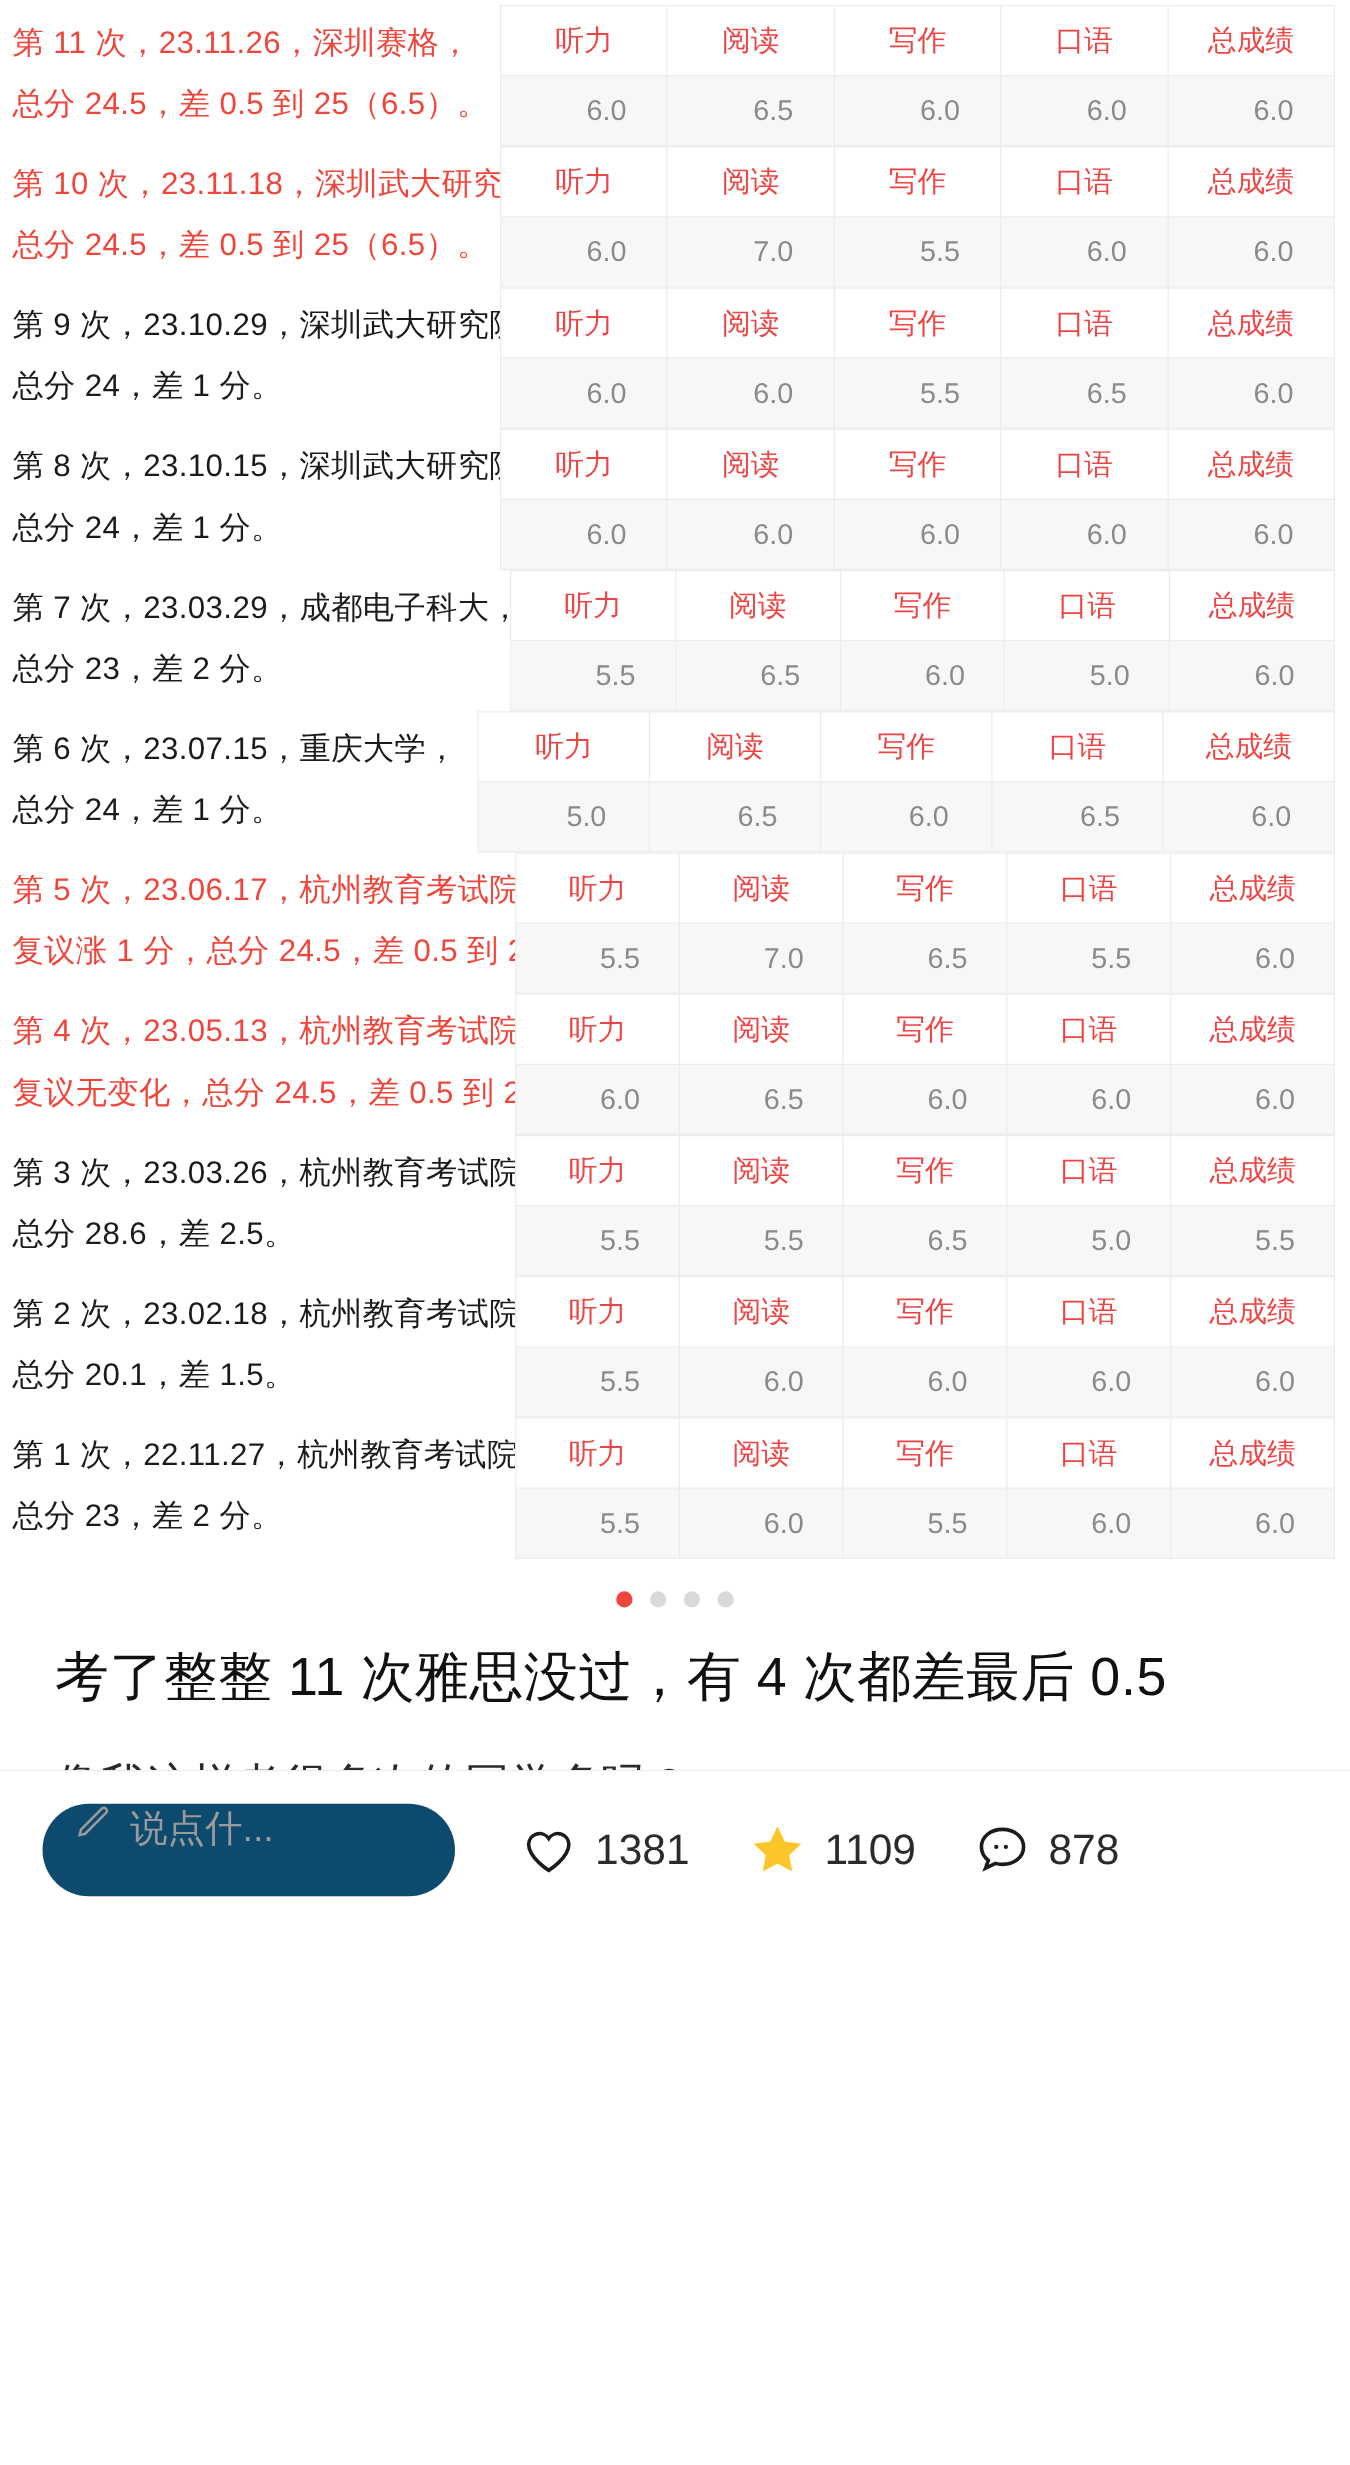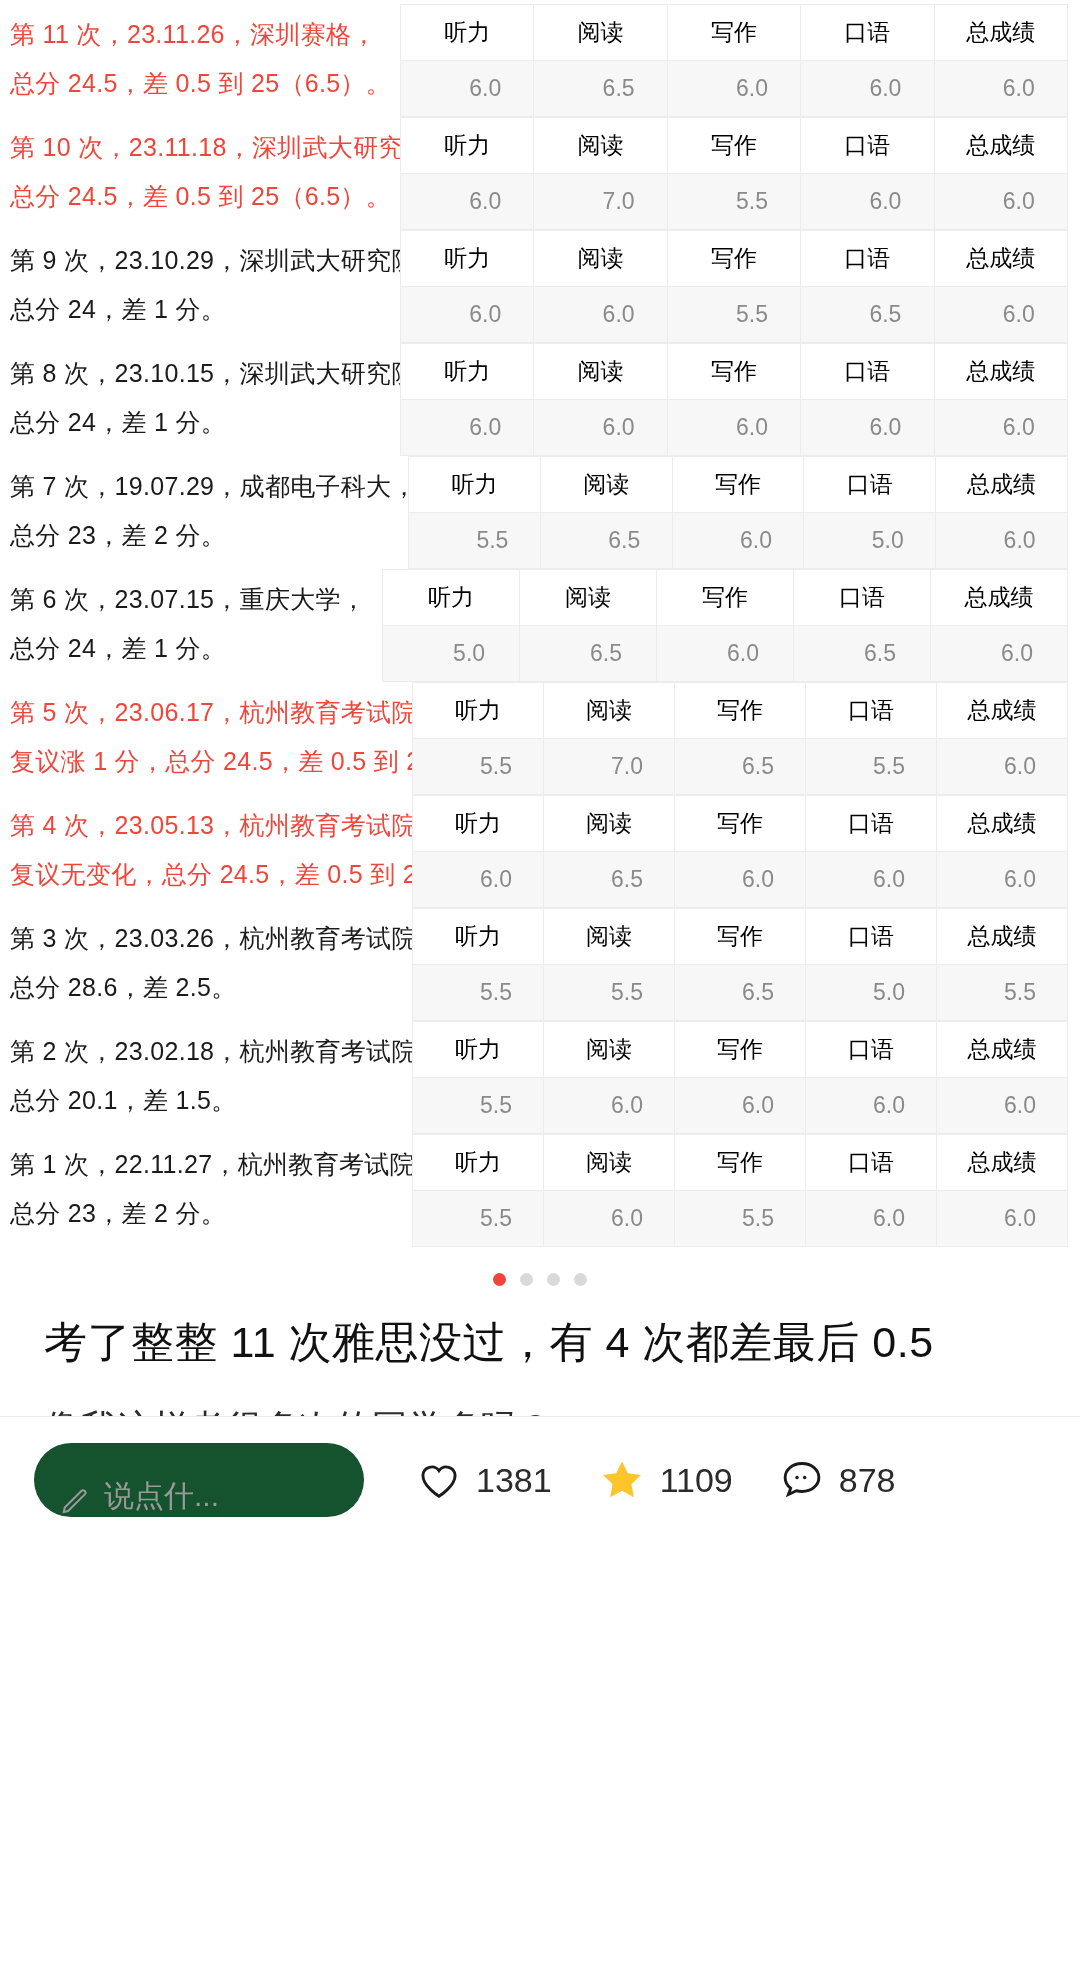--- a/index.html
+++ b/index.html
@@ -52,21 +52,21 @@
     border: 1px solid #ececec;
     text-align: center;
     font-weight: normal;
     color: #7a7a7a;
     font-size: 23px;
     height: 56px;
     vertical-align: middle;
   }
   table.score th {
     background: #ffffff;
-    color: #000000;
+    color: #ef4444;
   }
   table.score td {
     background: #f7f7f7;
     color: #8a8a8a;
     padding-left: 36px;
   }
 
   
   .ofs-0 { margin-left: 0px; }
   .ofs-1 { margin-left: 4px; }
@@ -121,23 +121,23 @@
     border-top: 1px solid #ececec;
     display: flex;
     align-items: center;
     padding: 0 34px;
     gap: 26px;
   }
   .comment-box {
     width: 330px;
     height: 74px;
     border-radius: 37px;
-    background: #14532d;
+    background: #0c4a6e;
     display: flex;
-    align-items: flex-end;
+    align-items: flex-start;
     gap: 14px;
     padding: 0 26px;
     color: #9a9a9a;
     font-size: 30px;
   }
   .actions {
     display: flex;
     align-items: center;
     gap: 46px;
     margin-left: 26px;
@@ -262,21 +262,21 @@
             <td>6.0</td>
             <td>6.0</td>
           </tr>
         </tbody>
           </table>
       </div>
     </div>
 
     <div class="attempt-row">
       <div class="attempt-label">
-        <span class="l1">第 7 次，19.07.29，成都电子科大，</span>
+        <span class="l1">第 7 次，23.03.29，成都电子科大，</span>
         <span class="l2">总分 23，差 2 分。</span>
       </div>
       <div class="table-wrap ofs-2">
         <table class="score">
           <tbody>
               <tr>
             <th>听力</th>
             <th>阅读</th>
             <th>写作</th>
             <th>口语</th>

